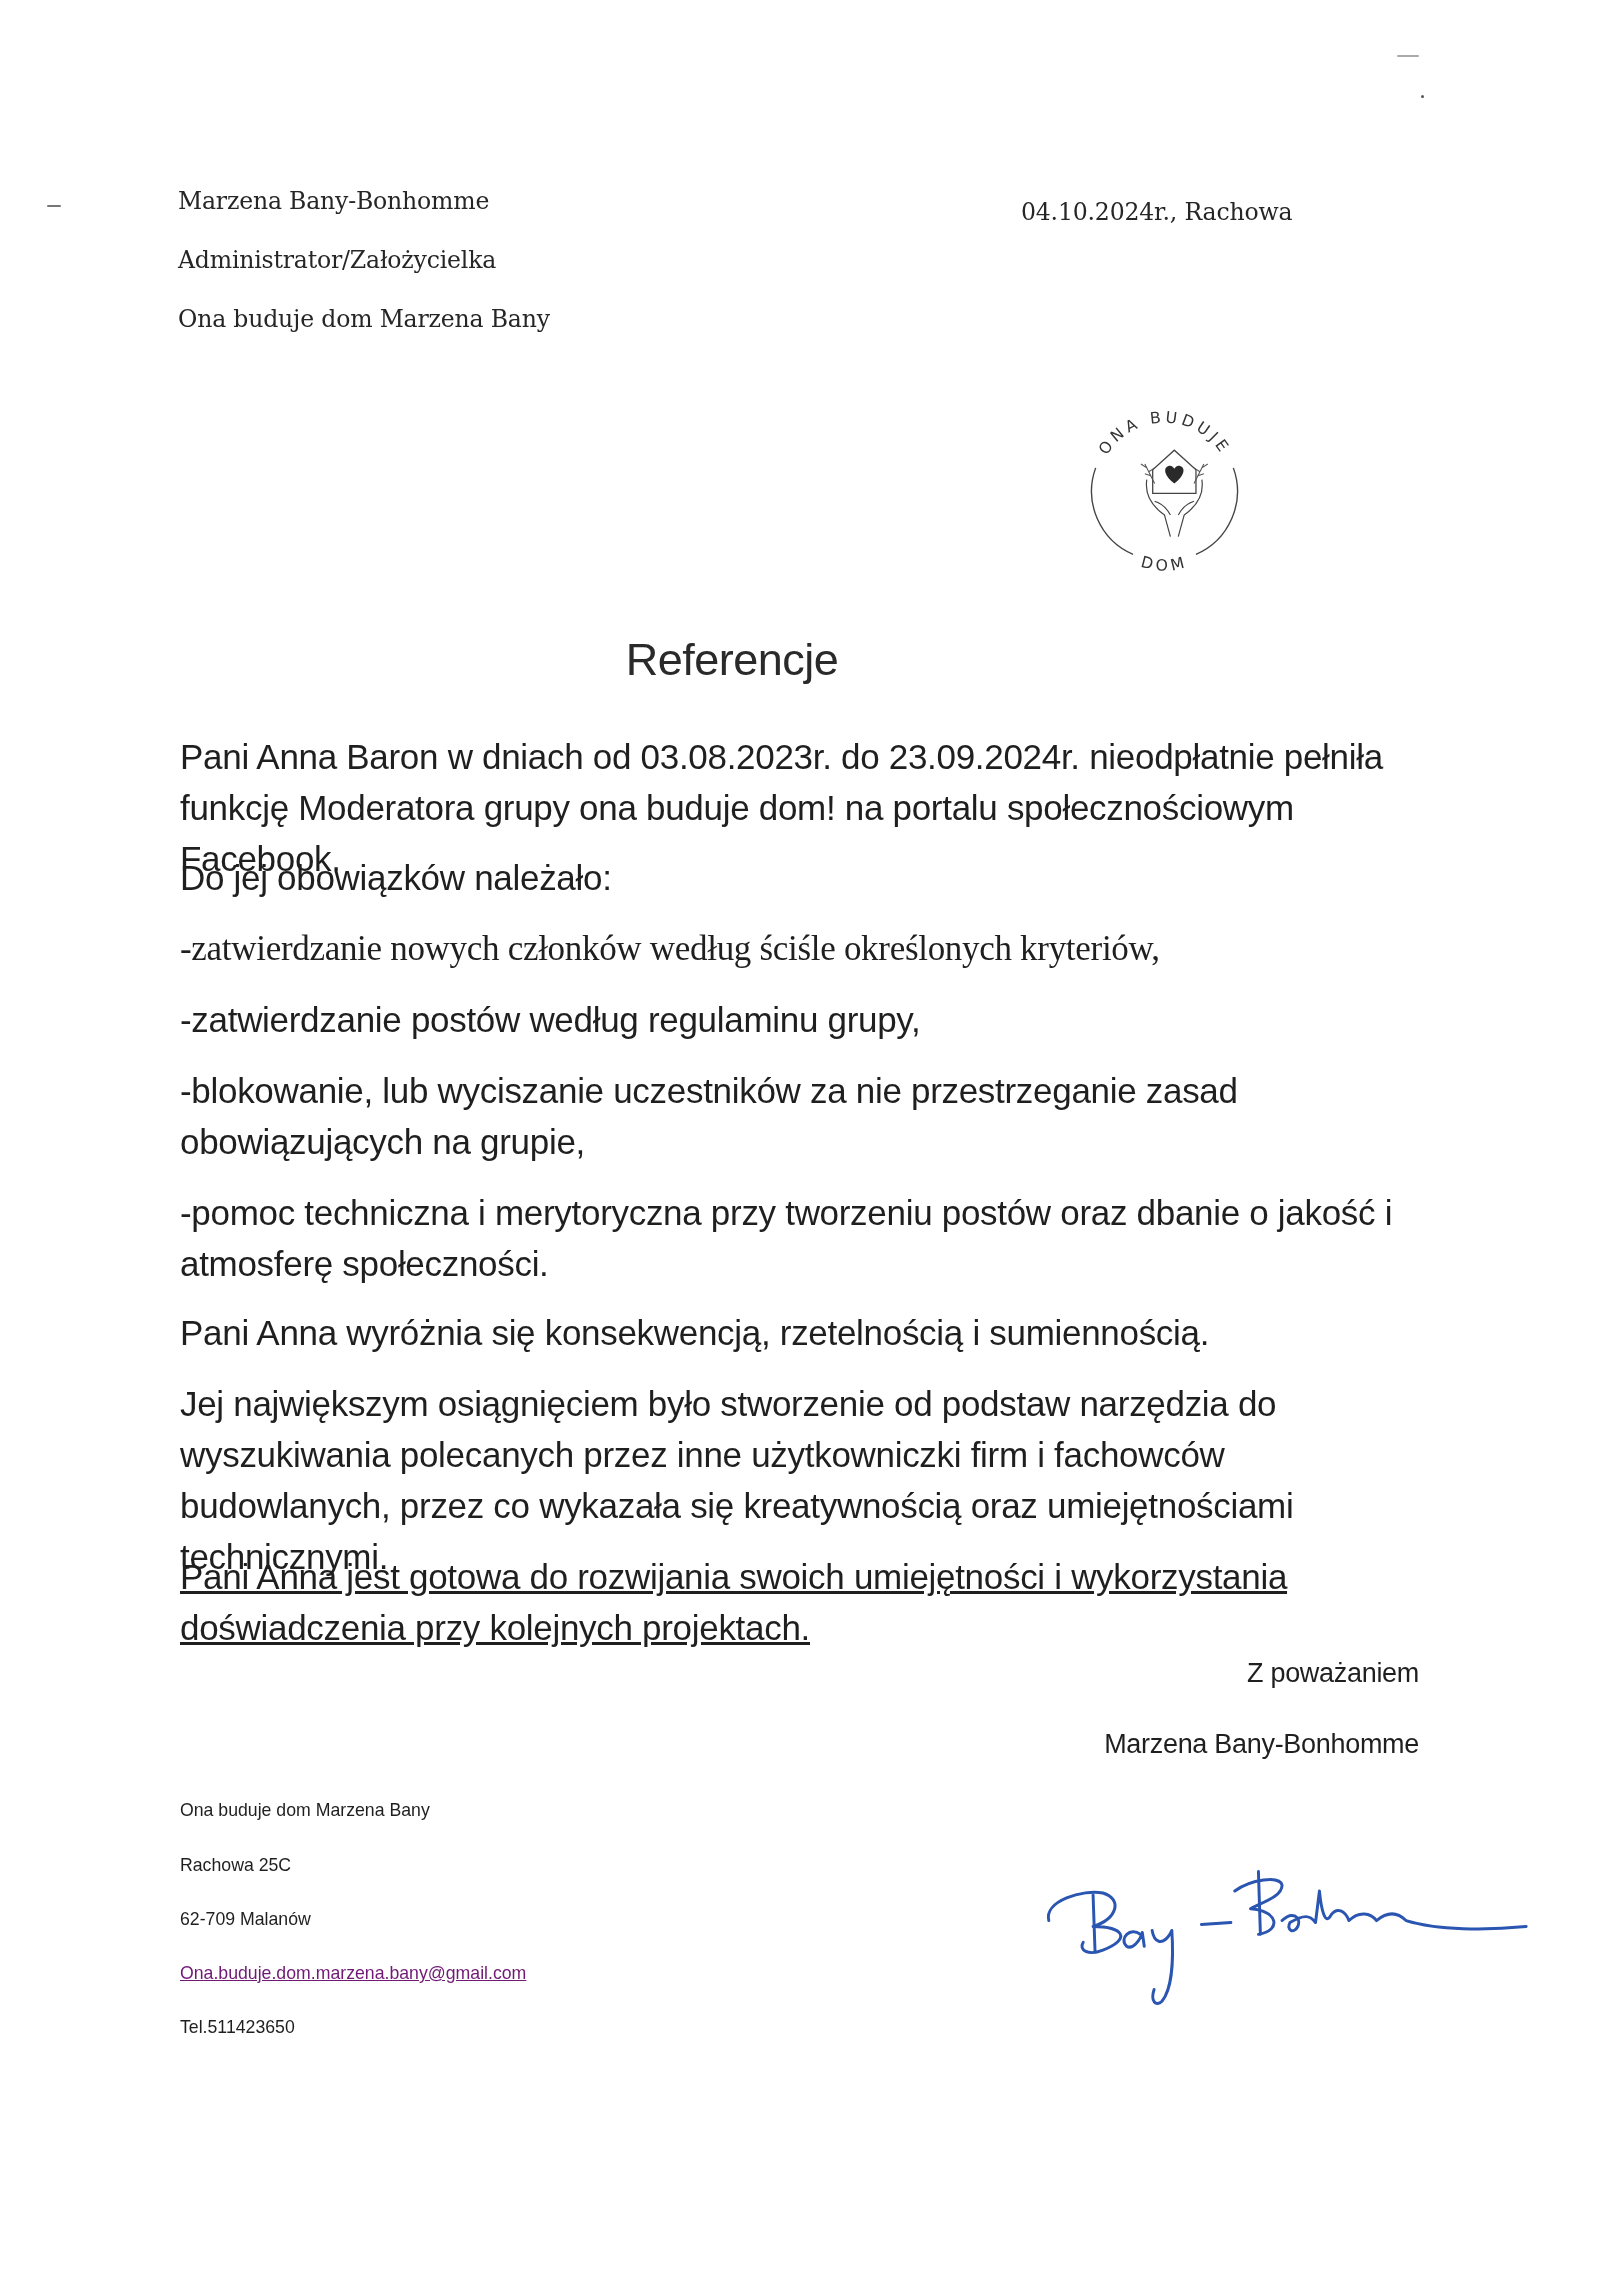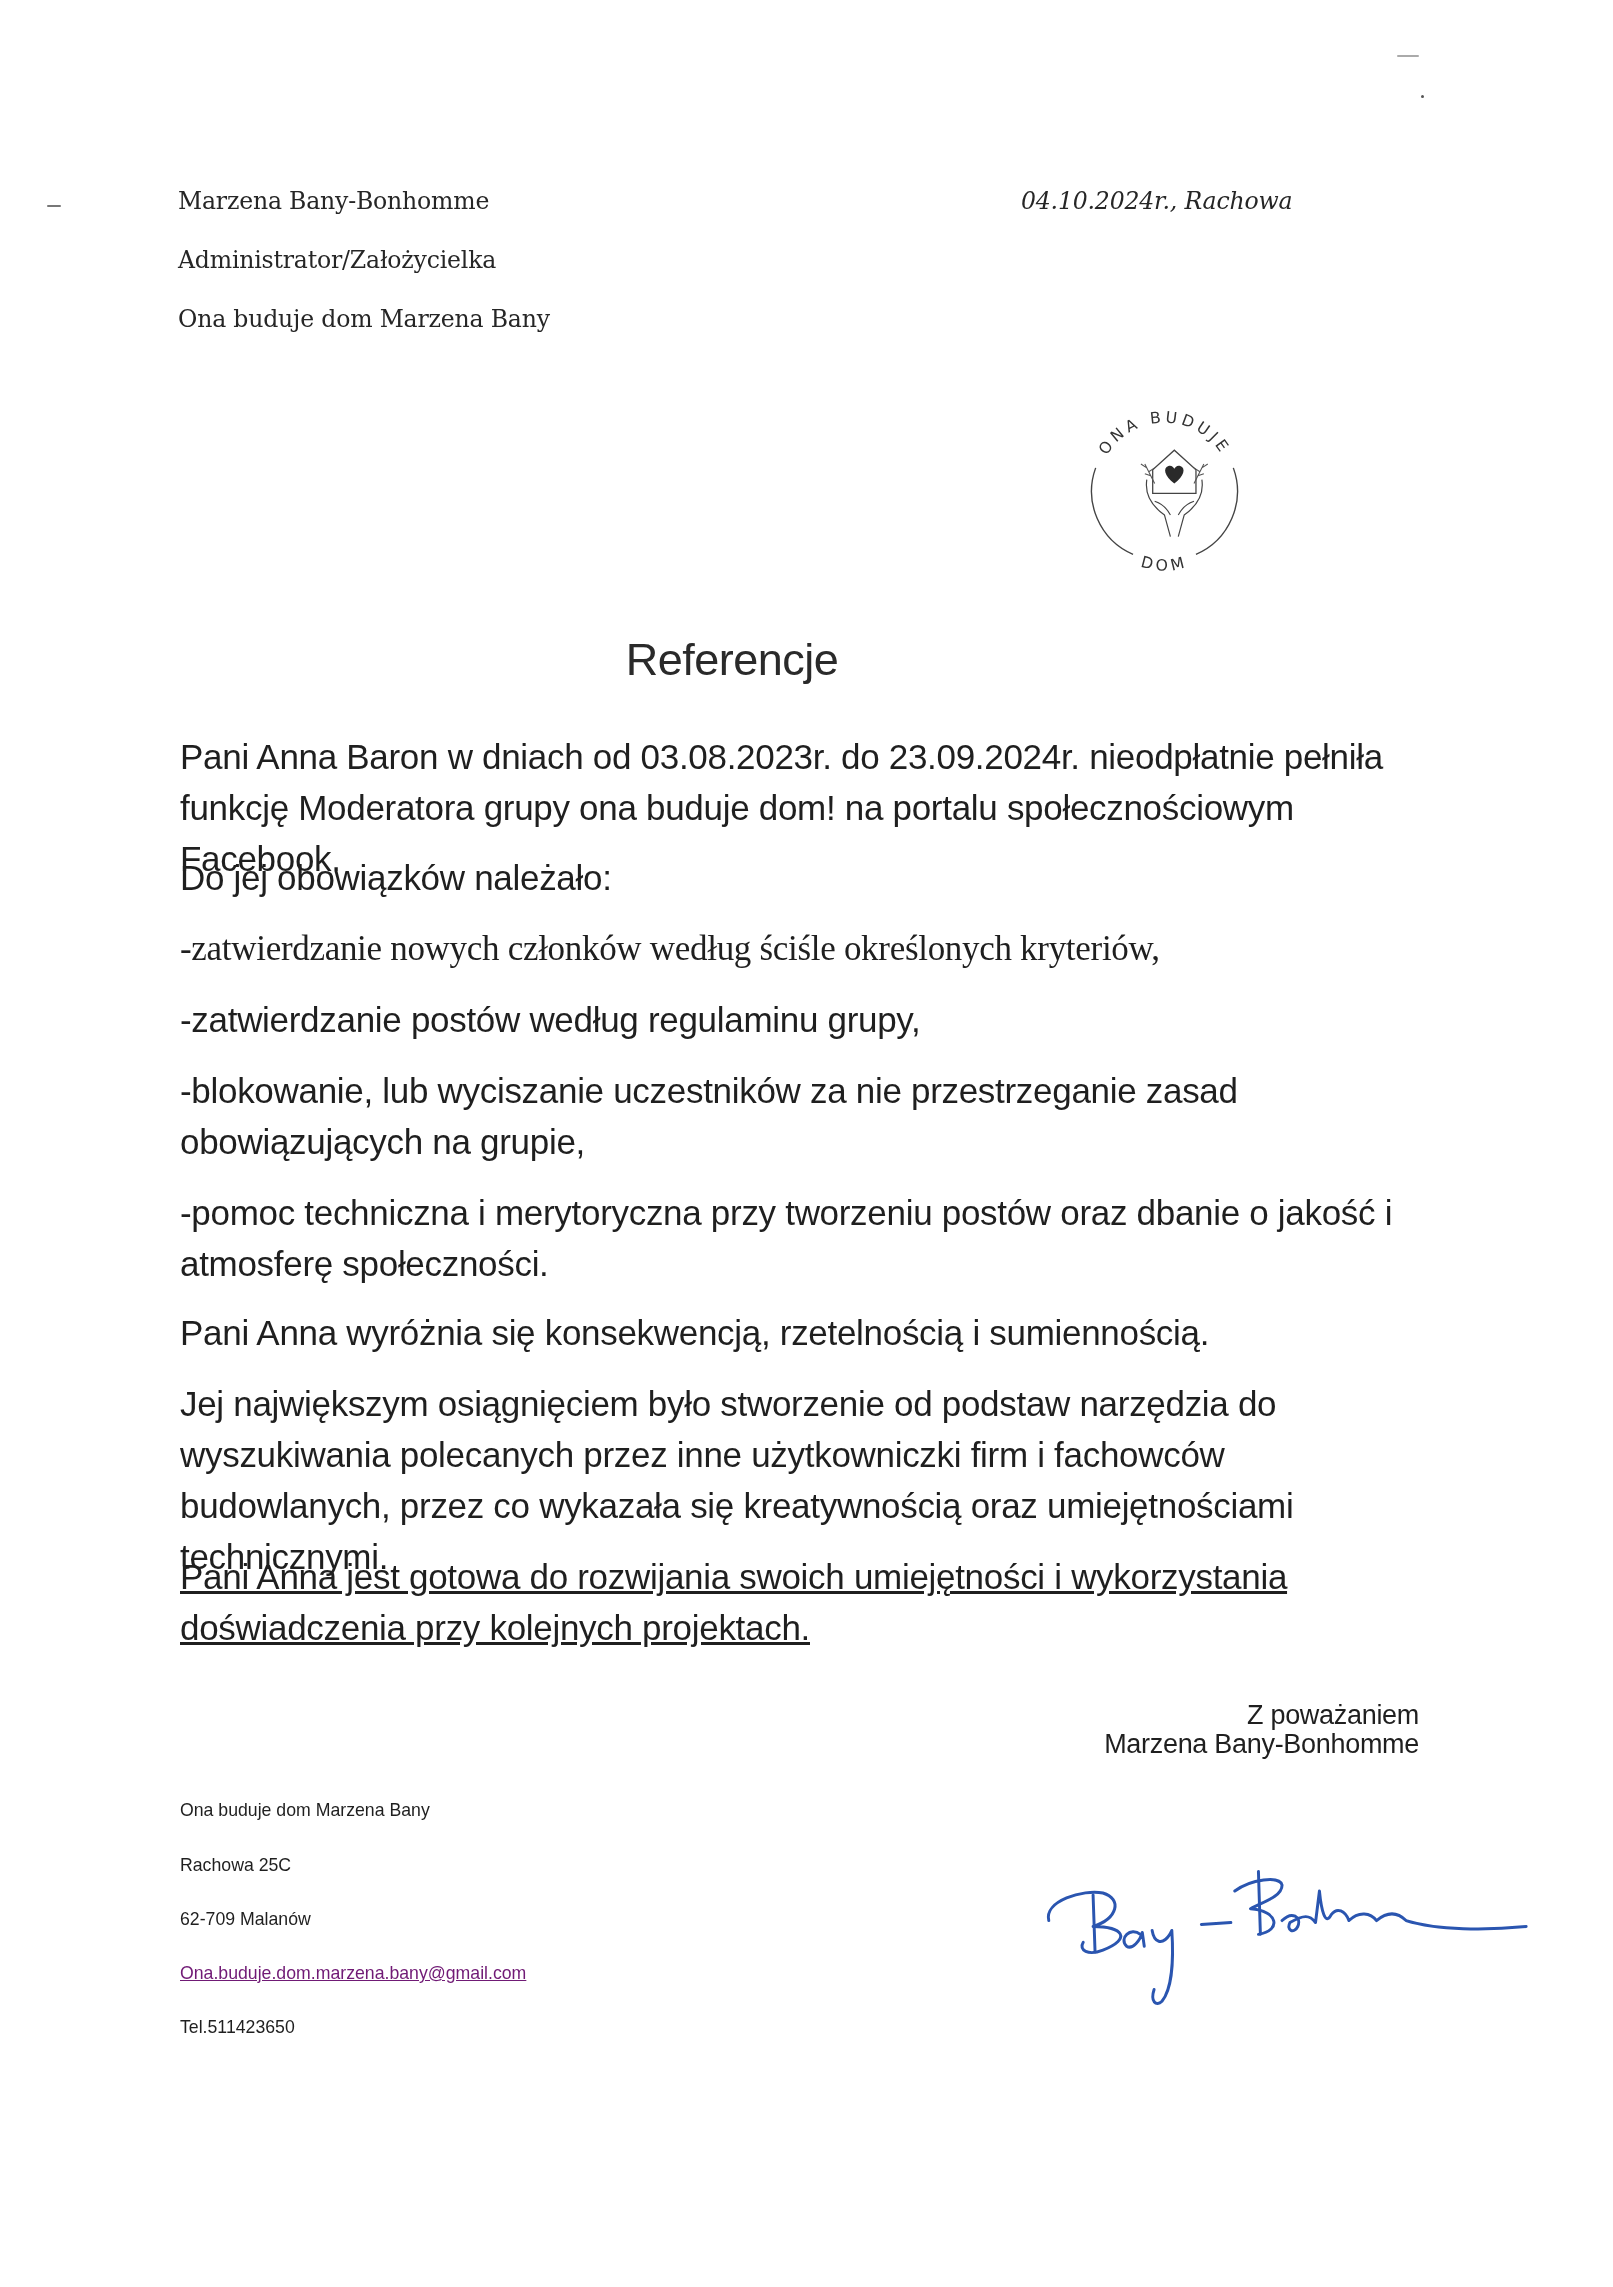--- a/index.html
+++ b/index.html
@@ -9,21 +9,21 @@
     }
     .serif { font-family: "DejaVu Serif", "Liberation Serif", serif; }
     .sans { font-family: "Liberation Sans", "DejaVu Sans", sans-serif; }
     .abs { position: absolute; white-space: nowrap; }
 
     
     .hdr { font-size: 23.6px; color: #262626; letter-spacing: -0.2px; }
     #sender-name { left: 178px; top: 187px; }
     #sender-role { left: 178px; top: 246px; }
     #sender-org  { left: 178px; top: 305px; }
-    #place-date  { left: 1021px; top: 187px; font-style: italic; }
+    #place-date  { left: 1021px; top: 198px; }
 
     
     #logo { left: 1076px; top: 399px; width: 177px; height: 182px; }
 
     
     #doc-title {
       left: 0; width: 1464px; top: 634px; text-align: center;
       font-size: 45px; color: #2a2a2a; letter-spacing: -0.5px;
     }
 
@@ -39,21 +39,21 @@
     #li-1      { top: 923px; font-family: Liberation Serif, serif; }
     #li-2      { top: 994px; }
     #li-3      { top: 1065px; }
     #li-4      { top: 1187px; }
     #p-traits  { top: 1307px; }
     #p-achieve { top: 1378px; }
     #p-ready   { top: 1551px; text-decoration: underline; }
 
     
     .closing { right: 195px; font-size: 27px; color: #1f1f1f; letter-spacing: -0.3px; }
-    #closing-phrase { top: 1658px; margin-top: 42px; }
+    #closing-phrase { top: 1658px; }
     #closing-name   { top: 1729px; }
 
     
     .contact { font-size: 17.7px; color: #1f1f1f; }
     #c-org   { left: 180px; top: 1800px; }
     #c-street{ left: 180px; top: 1855px; }
     #c-city  { left: 180px; top: 1909px; }
     #c-email { left: 180px; top: 1963px; color: #701a75; text-decoration: underline; cursor: pointer; }
     #c-phone { left: 180px; top: 2017px; }
 

